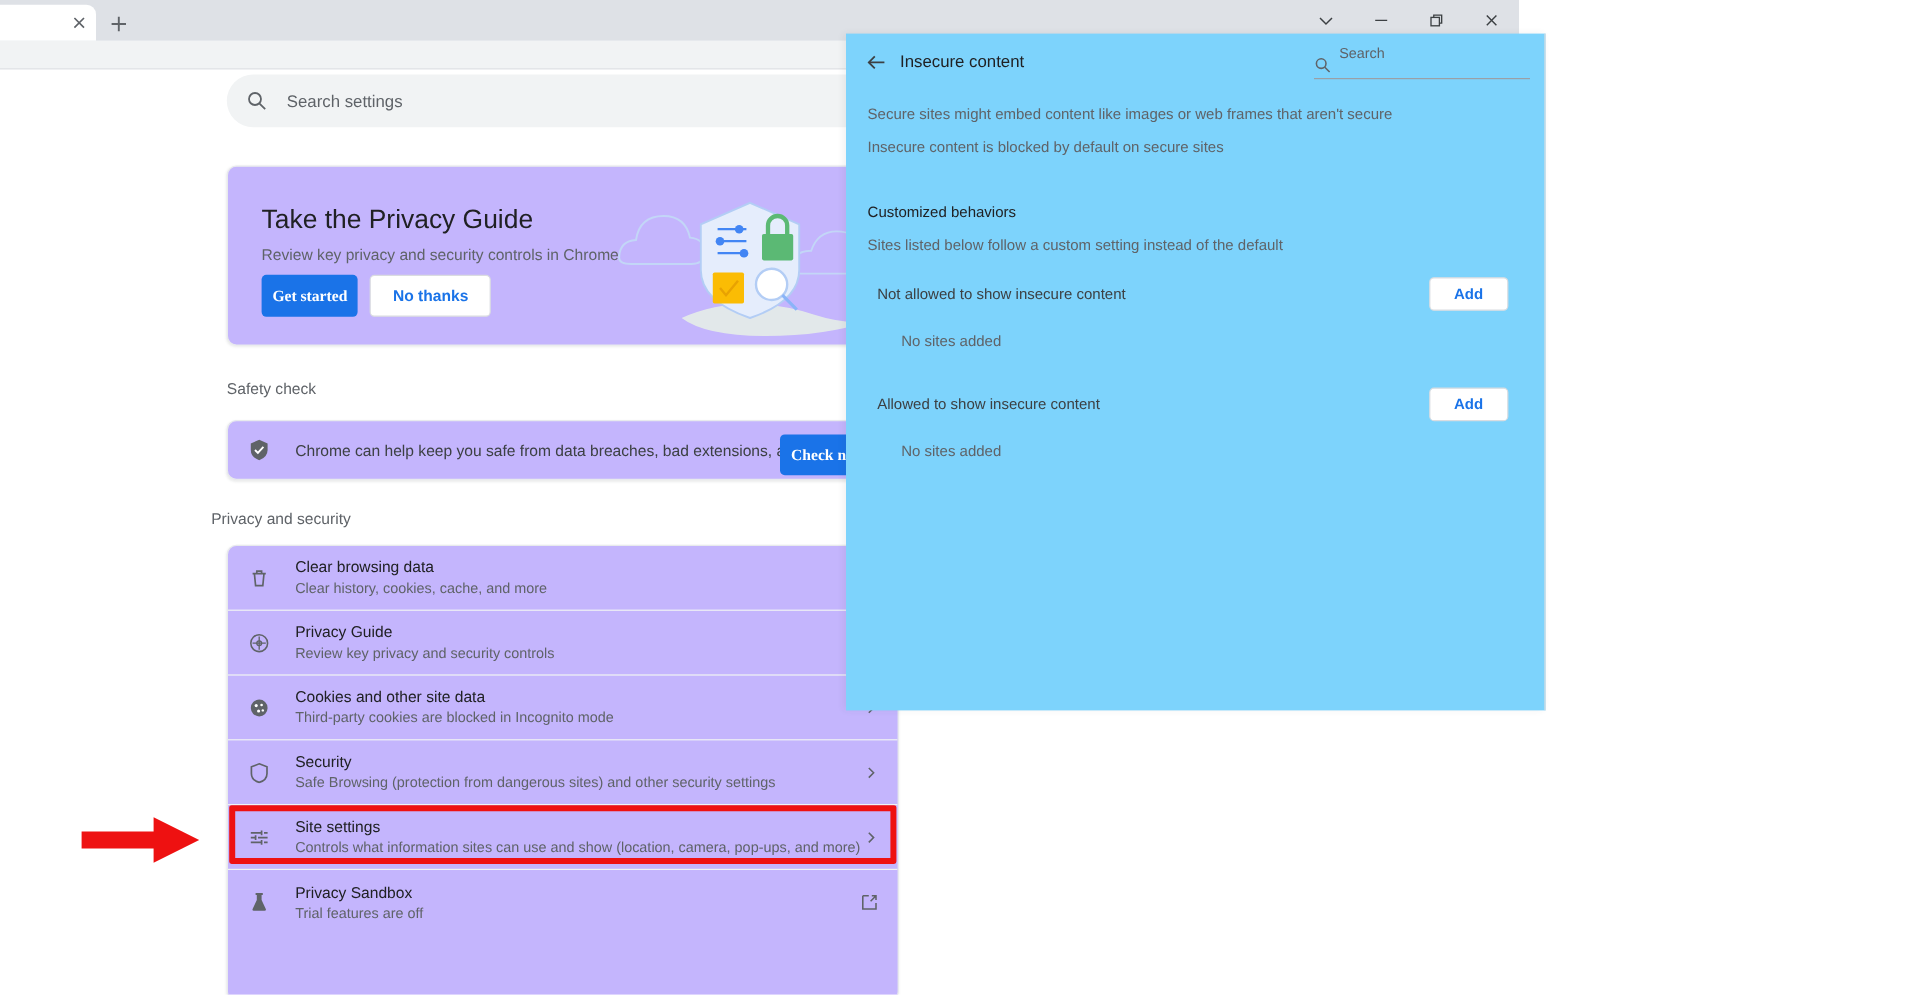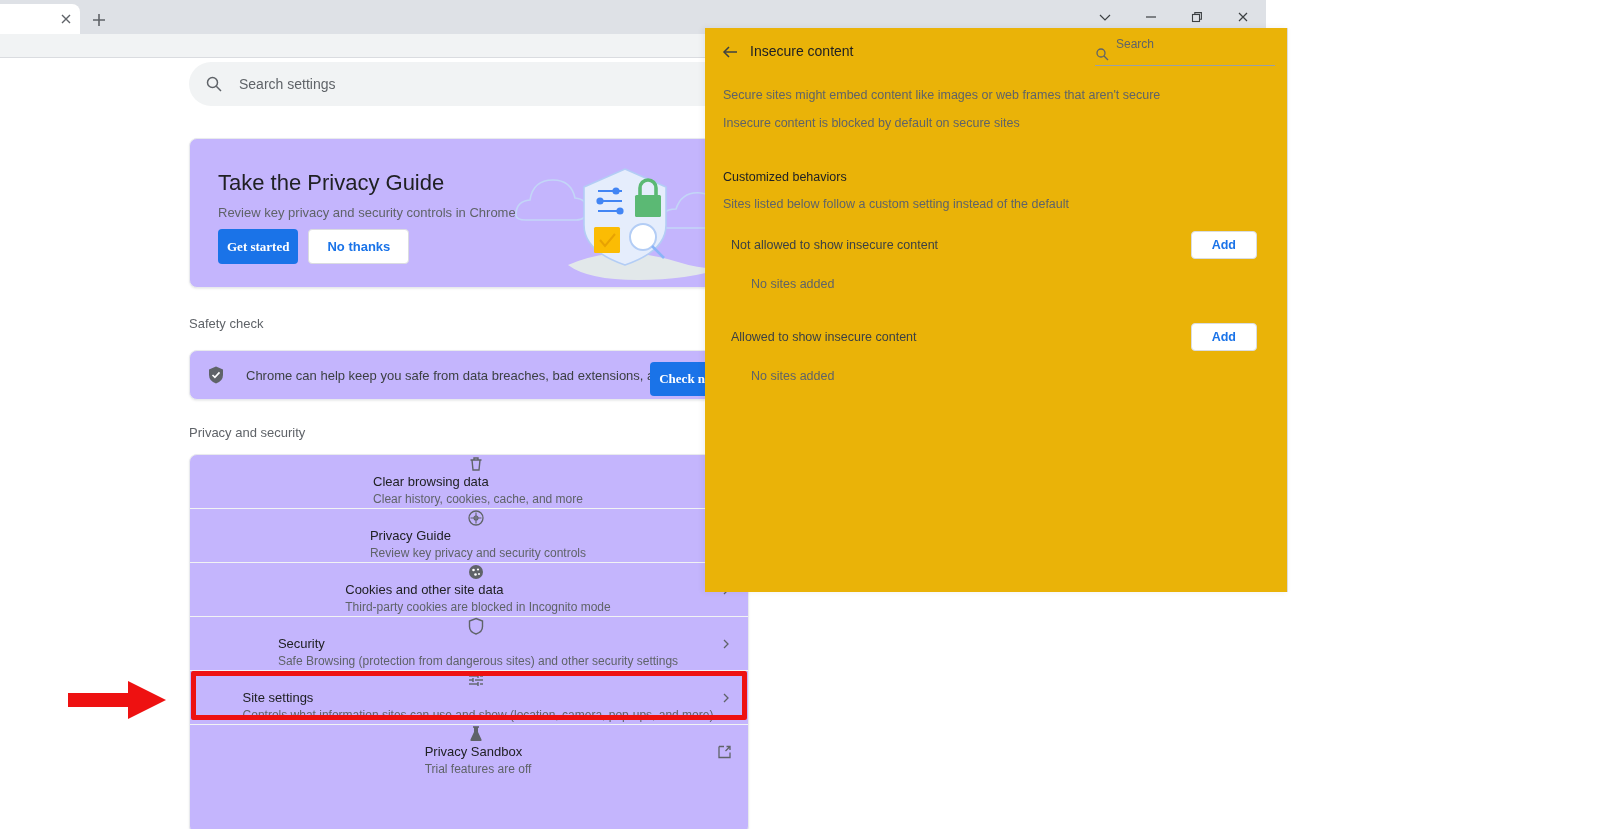--- a/index.html
+++ b/index.html
@@ -85,51 +85,51 @@
     background: #ffffff; color: #1a73e8; border: 1px solid #dadce0; border-radius: 4px;
     font-size: 13px; font-weight: bold; padding: 9px 18px; cursor: pointer;
     font-family: "Liberation Sans", sans-serif;
   }
   .pg-illus { position: absolute; right: 10px; top: 8px; width: 230px; height: 135px; }
 
   .section-label {
     position: absolute; font-size: 13px; color: #5f6368;
   }
   .sc-label { left: 189px; top: 258px; }
-  .ps-label { left: 189px; top: 367px; }
+  .ps-label { left: 176px; top: 367px; }
 
   .sc-card { left: 189px; top: 292px; width: 560px; height: 50px; display:flex; align-items:center; }
   .sc-shield { margin-left: 16px; display:flex; }
   .sc-text { margin-left: 20px; font-size: 13px; color: #3c4043; }
   .sc-btn { position:absolute; right: 18px; top: 11px; }
 
   .ps-card { left: 189px; top: 396px; width: 560px; height: 380px; overflow:hidden; padding: 0; }
   .row {
     position: relative; height: 54px; display: flex; align-items: center;
-    border-bottom: 1px solid #f1f3f4; cursor: pointer; flex-direction: column;
+    border-bottom: 1px solid #f1f3f4; cursor: pointer;
   }
   .row:last-child { border-bottom: none; }
   .row-icon { width: 24px; margin-left: 14px; display:flex; align-items:center; justify-content:center; }
   .row-text { margin-left: 18px; }
   .row-title { font-size: 13px; color: #202124; line-height: 17px; }
   .row-sub { font-size: 12px; color: #5f6368; line-height: 17px; margin-top: 1px; }
   .row-end { position: absolute; right: 16px; top: 50%; transform: translateY(-50%); display:flex; }
 
   
   .red-box {
     position: absolute; left: 191px; top: 671px; width: 556px; height: 49px;
     border: 5px solid #ee1111; border-radius: 2px; pointer-events: none;
     z-index: 60;
   }
   .red-arrow { position: absolute; left: 66px; top: 676px; z-index: 60; }
 
   
   .overlay {
     position: absolute; left: 705px; top: 28px; width: 583px; height: 564px;
-    background: #eab308; border-right: 1px solid #dadce0;
+    background: #7dd3fc; border-right: 1px solid #dadce0;
     box-shadow: -2px 0 6px rgba(60,64,67,0.08);
     z-index: 50;
   }
   .ov-head { position: relative; height: 46px; }
   .ov-back { position:absolute; left: 12px; top: 11px; width: 26px; height: 26px; display:flex; align-items:center; justify-content:center; cursor:pointer; }
   .ov-title { position:absolute; left: 45px; top: 15px; font-size: 14px; color: #202124; }
   .ov-search {
     position:absolute; left: 390px; top: 12px; width: 180px; height: 26px;
     display:flex; align-items:flex-end; border-bottom: 1px solid #9aa0a6;
     cursor: text;

